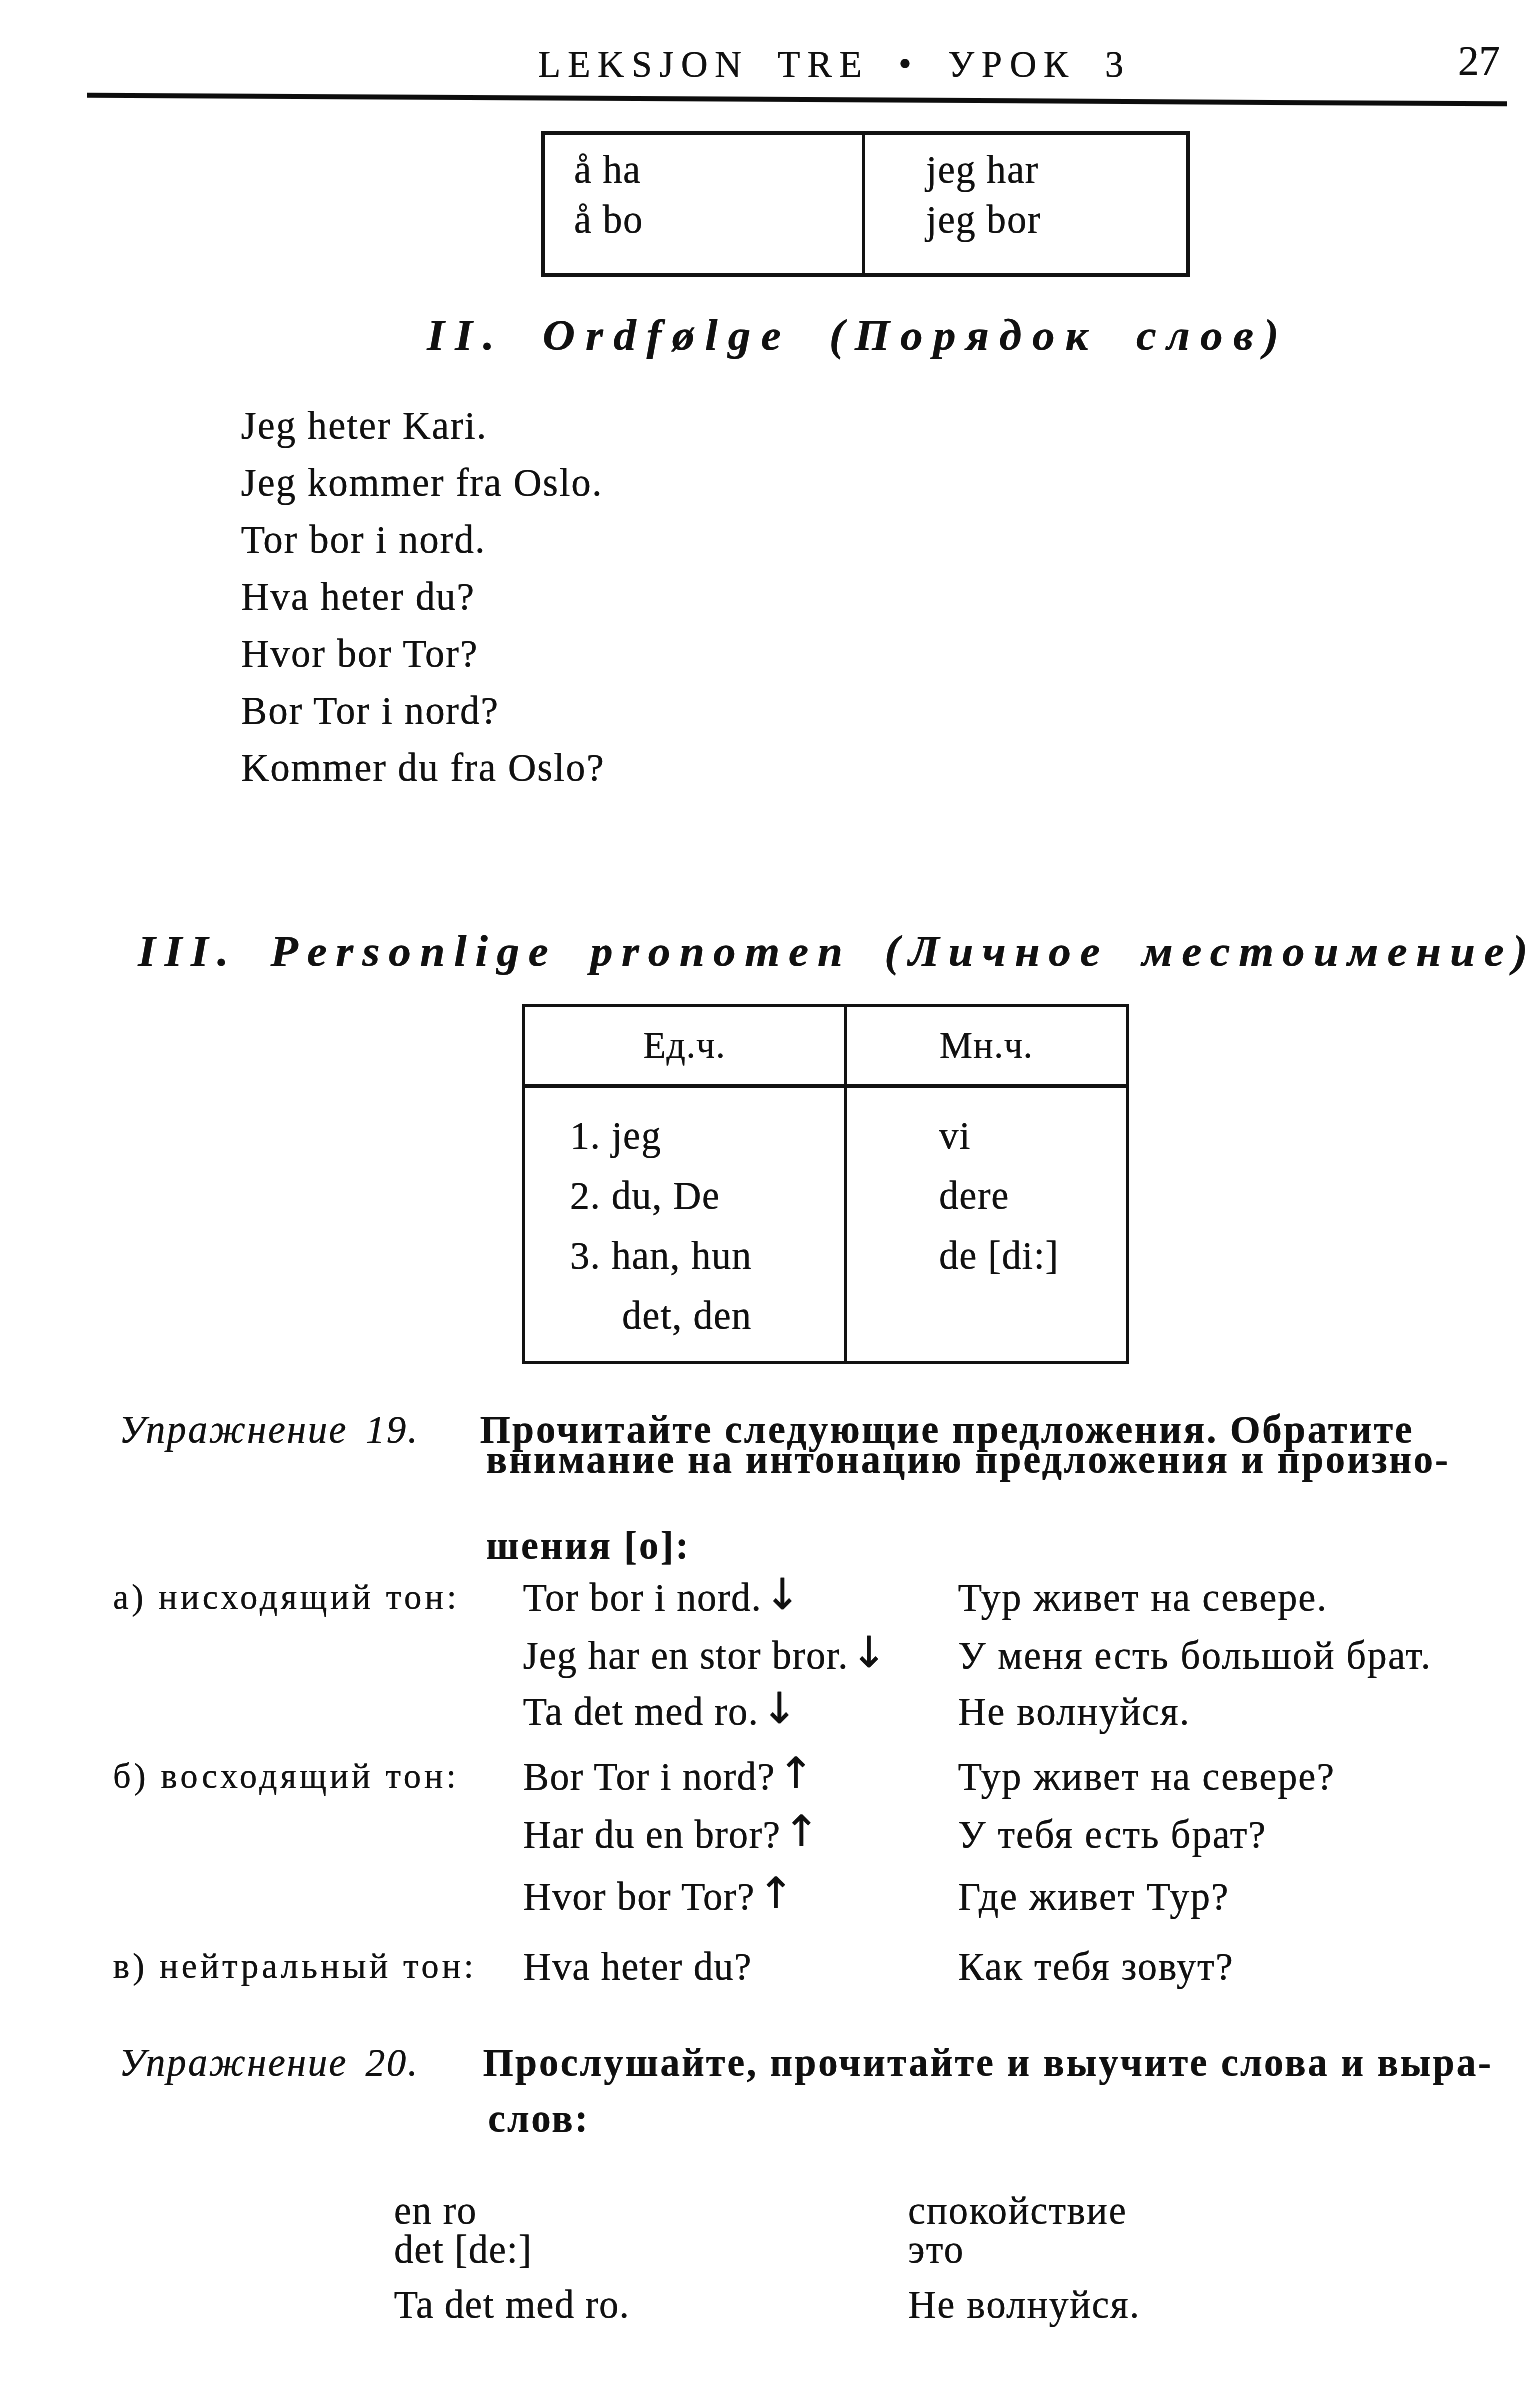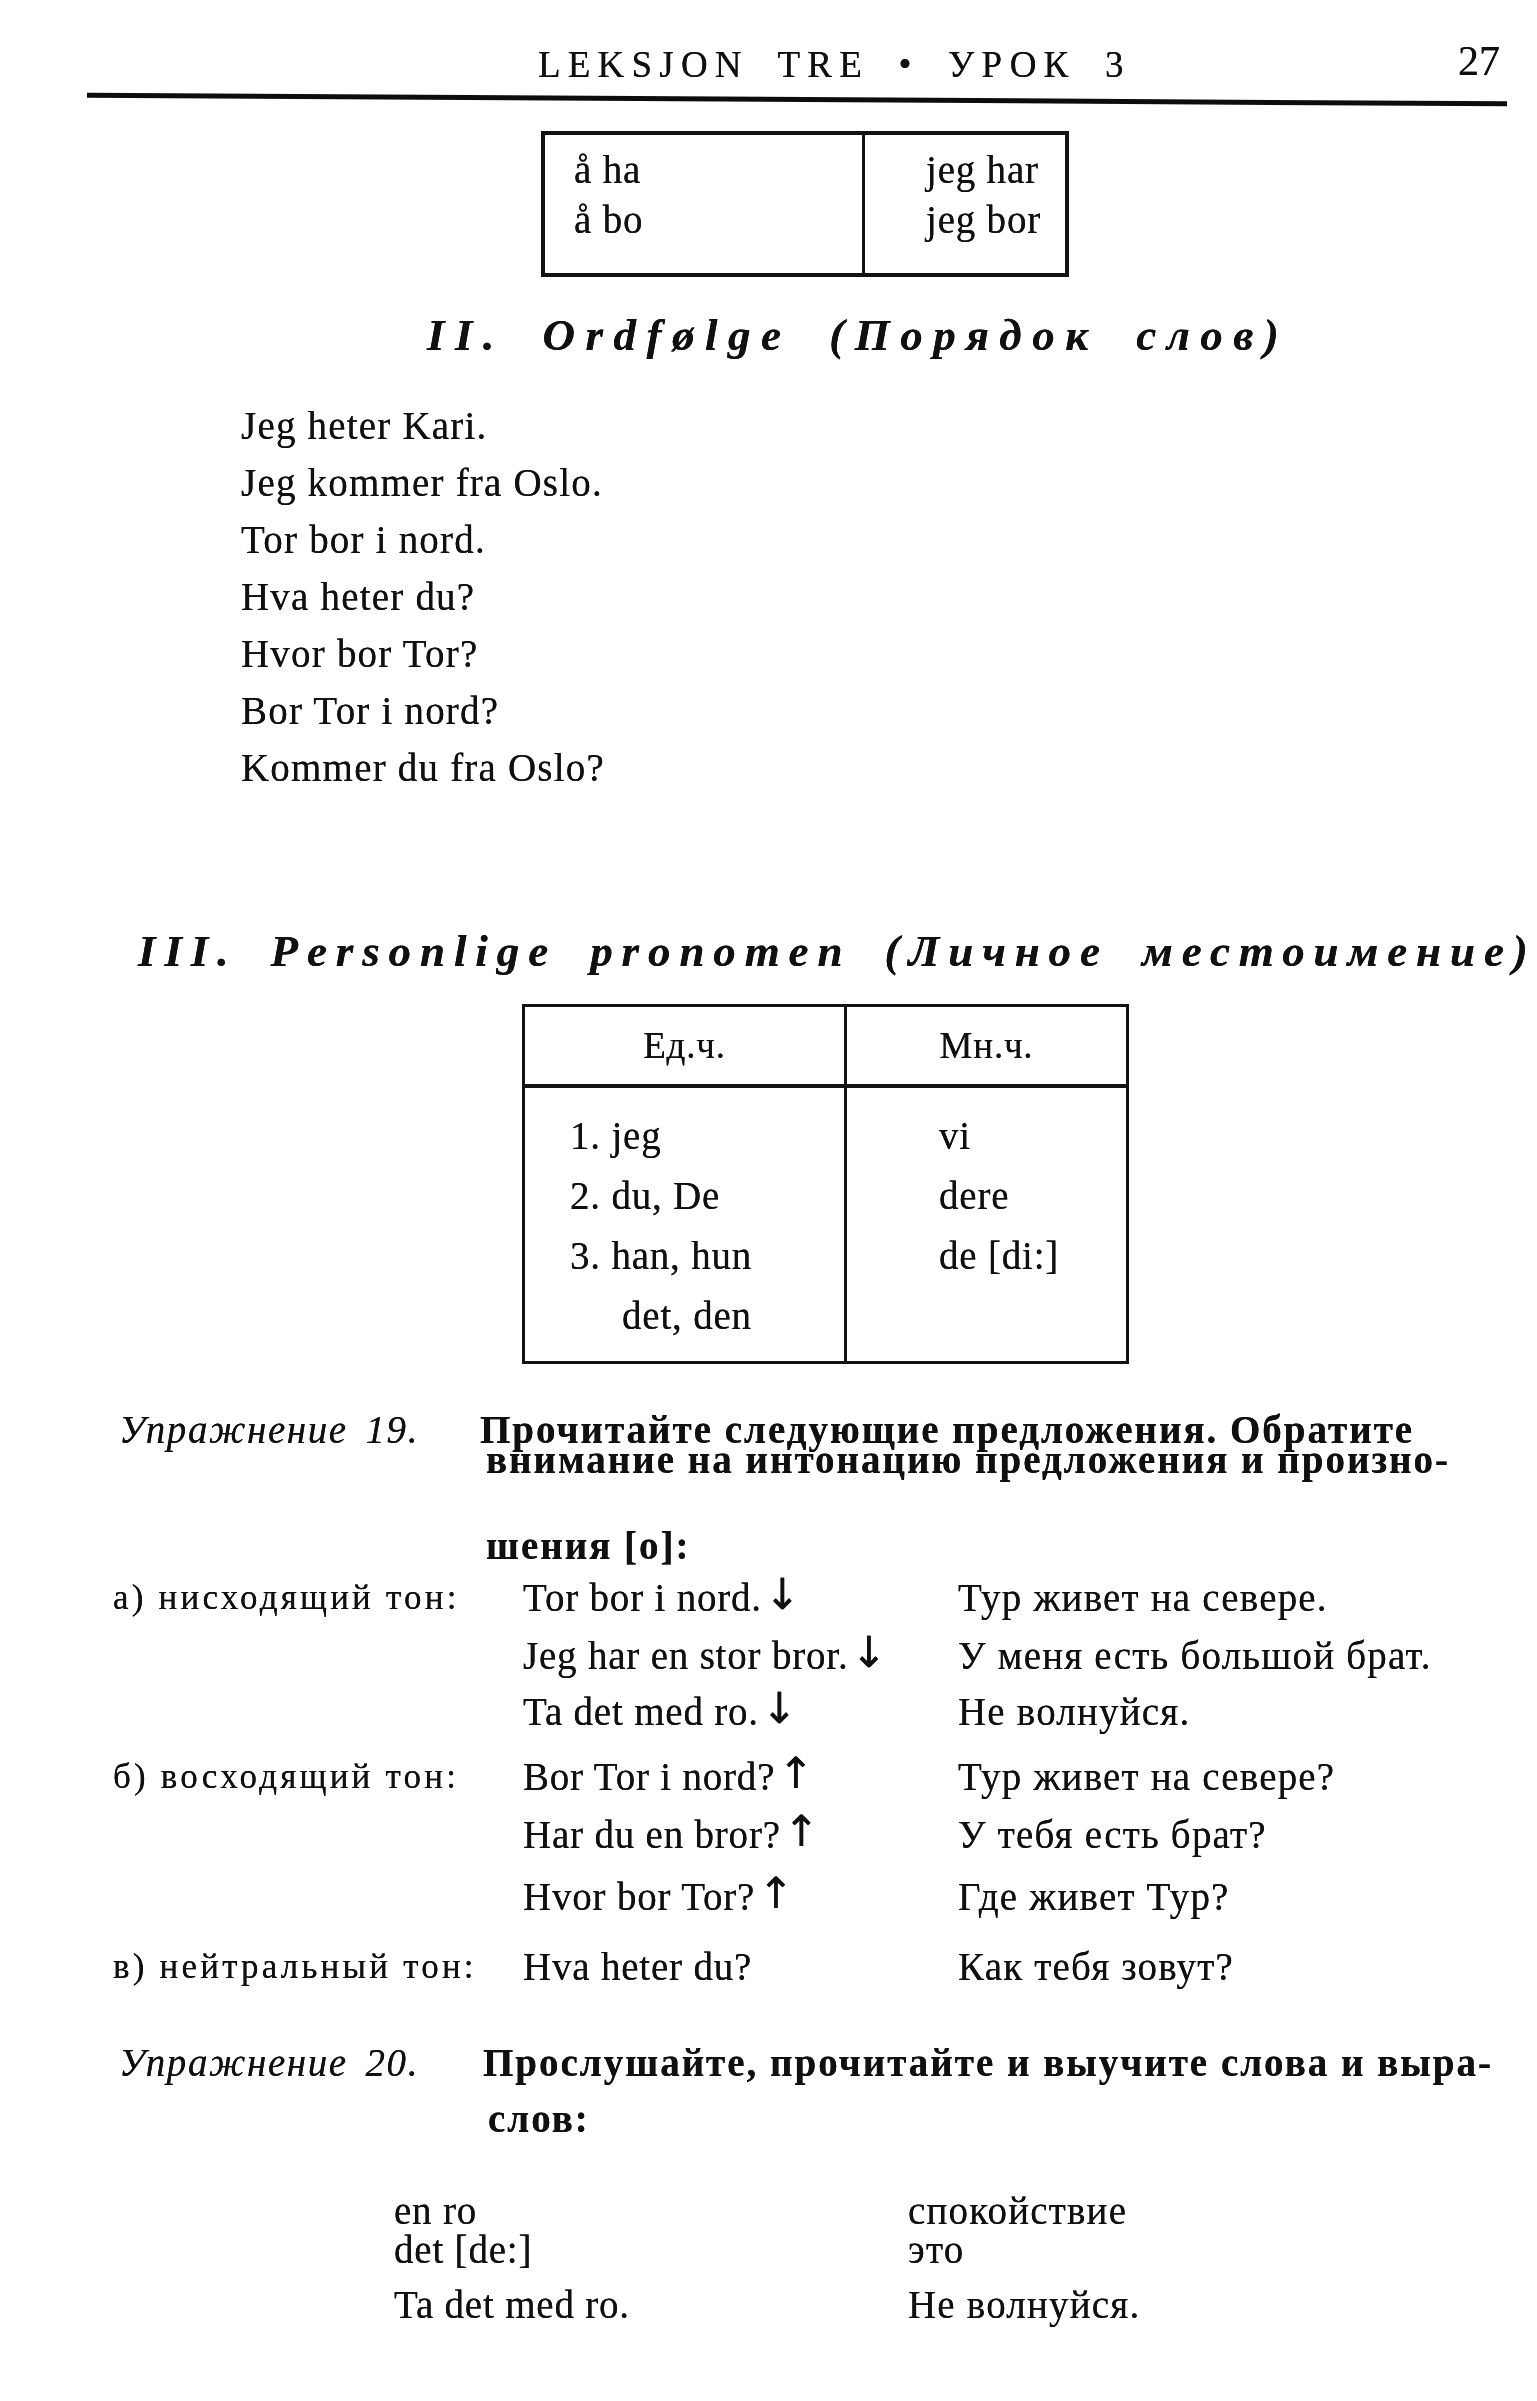--- a/index.html
+++ b/index.html
@@ -27,21 +27,21 @@
     font-size:42px; line-height:48px;
   }
   .head-rule {
     left:87px; top:97px; width:1420px; height:4.8px;
     background:#0d0d0d;
     transform:rotate(0.35deg);
   }
 
   
   .vtable {
-    left:541px; top:131px; width:528px; height:146px;
+    left:541px; top:131px; width:649px; height:146px;
     border:4px solid #121212; box-sizing:border-box;
     display:flex;
   }
   .vt-left  { width:320px; border-right:3.2px solid #121212; padding:9.7px 0 0 29px; box-sizing:border-box; }
   .vt-right { flex:1; padding:9.7px 0 0 61px; box-sizing:border-box; }
   .vt-cell  { font-size:39px; line-height:50px; letter-spacing:0.8px; white-space:nowrap; }
 
   
   .heading2 {
     left:427px; top:309px;

